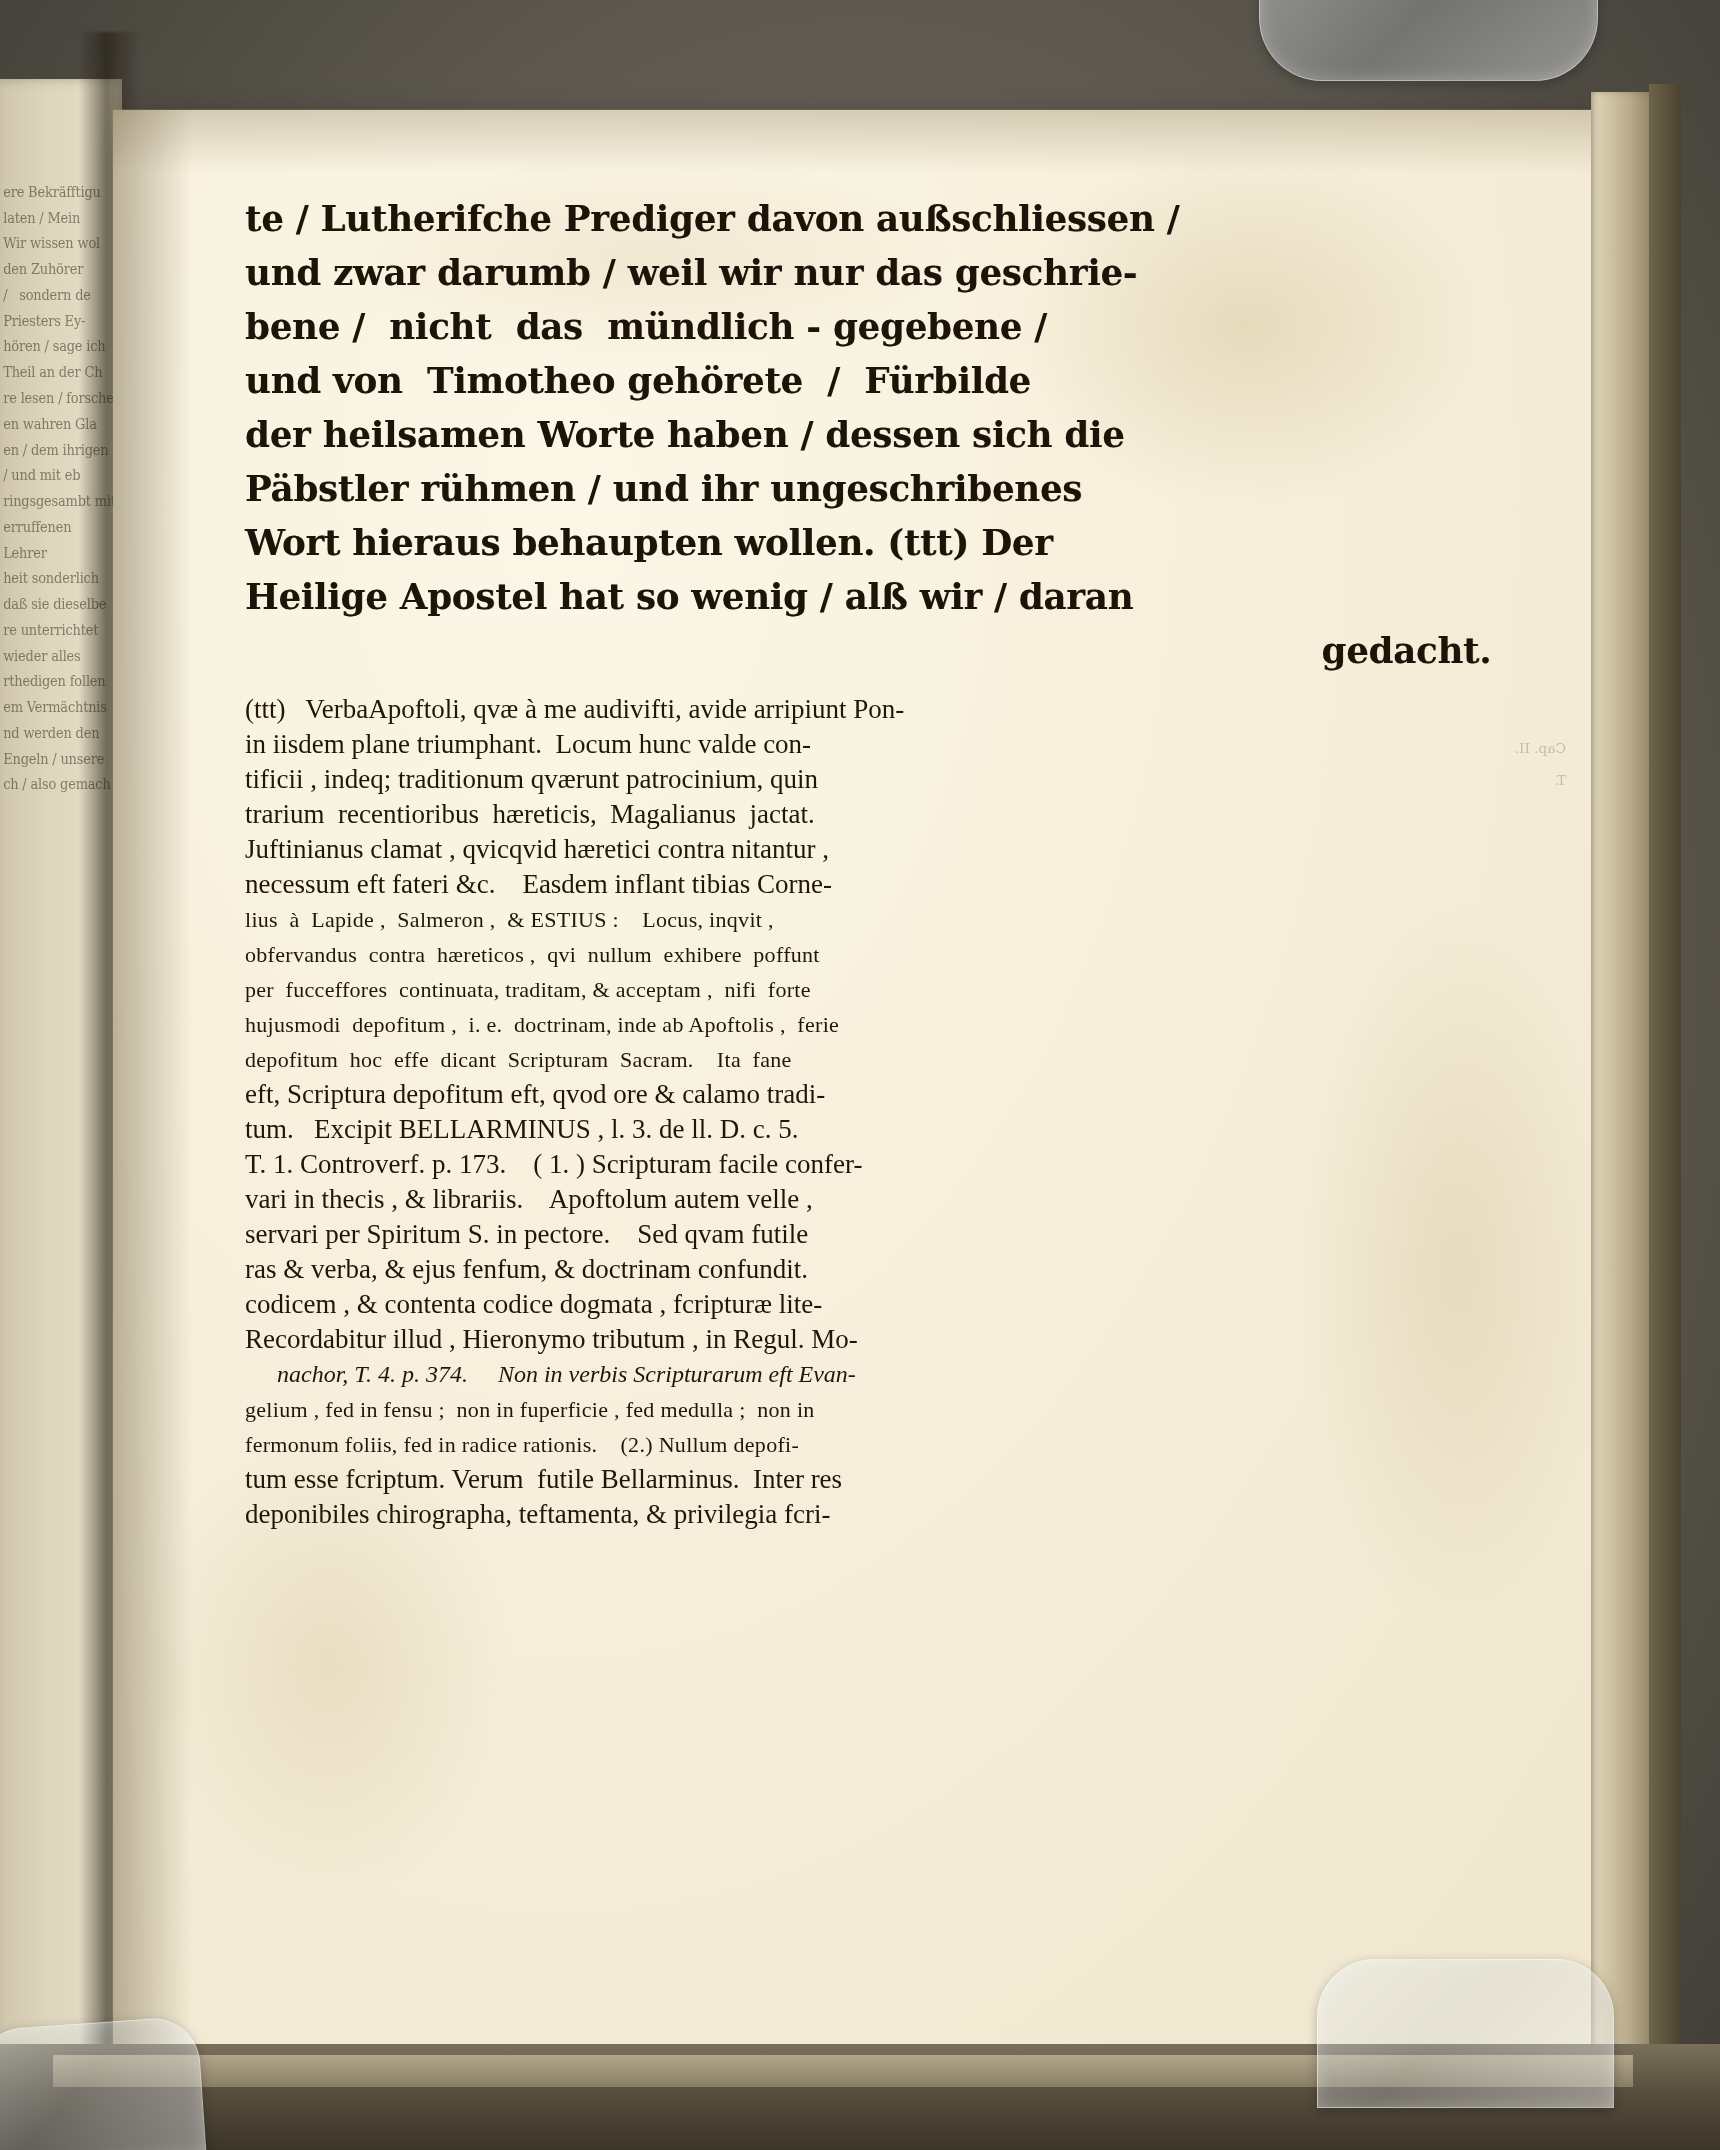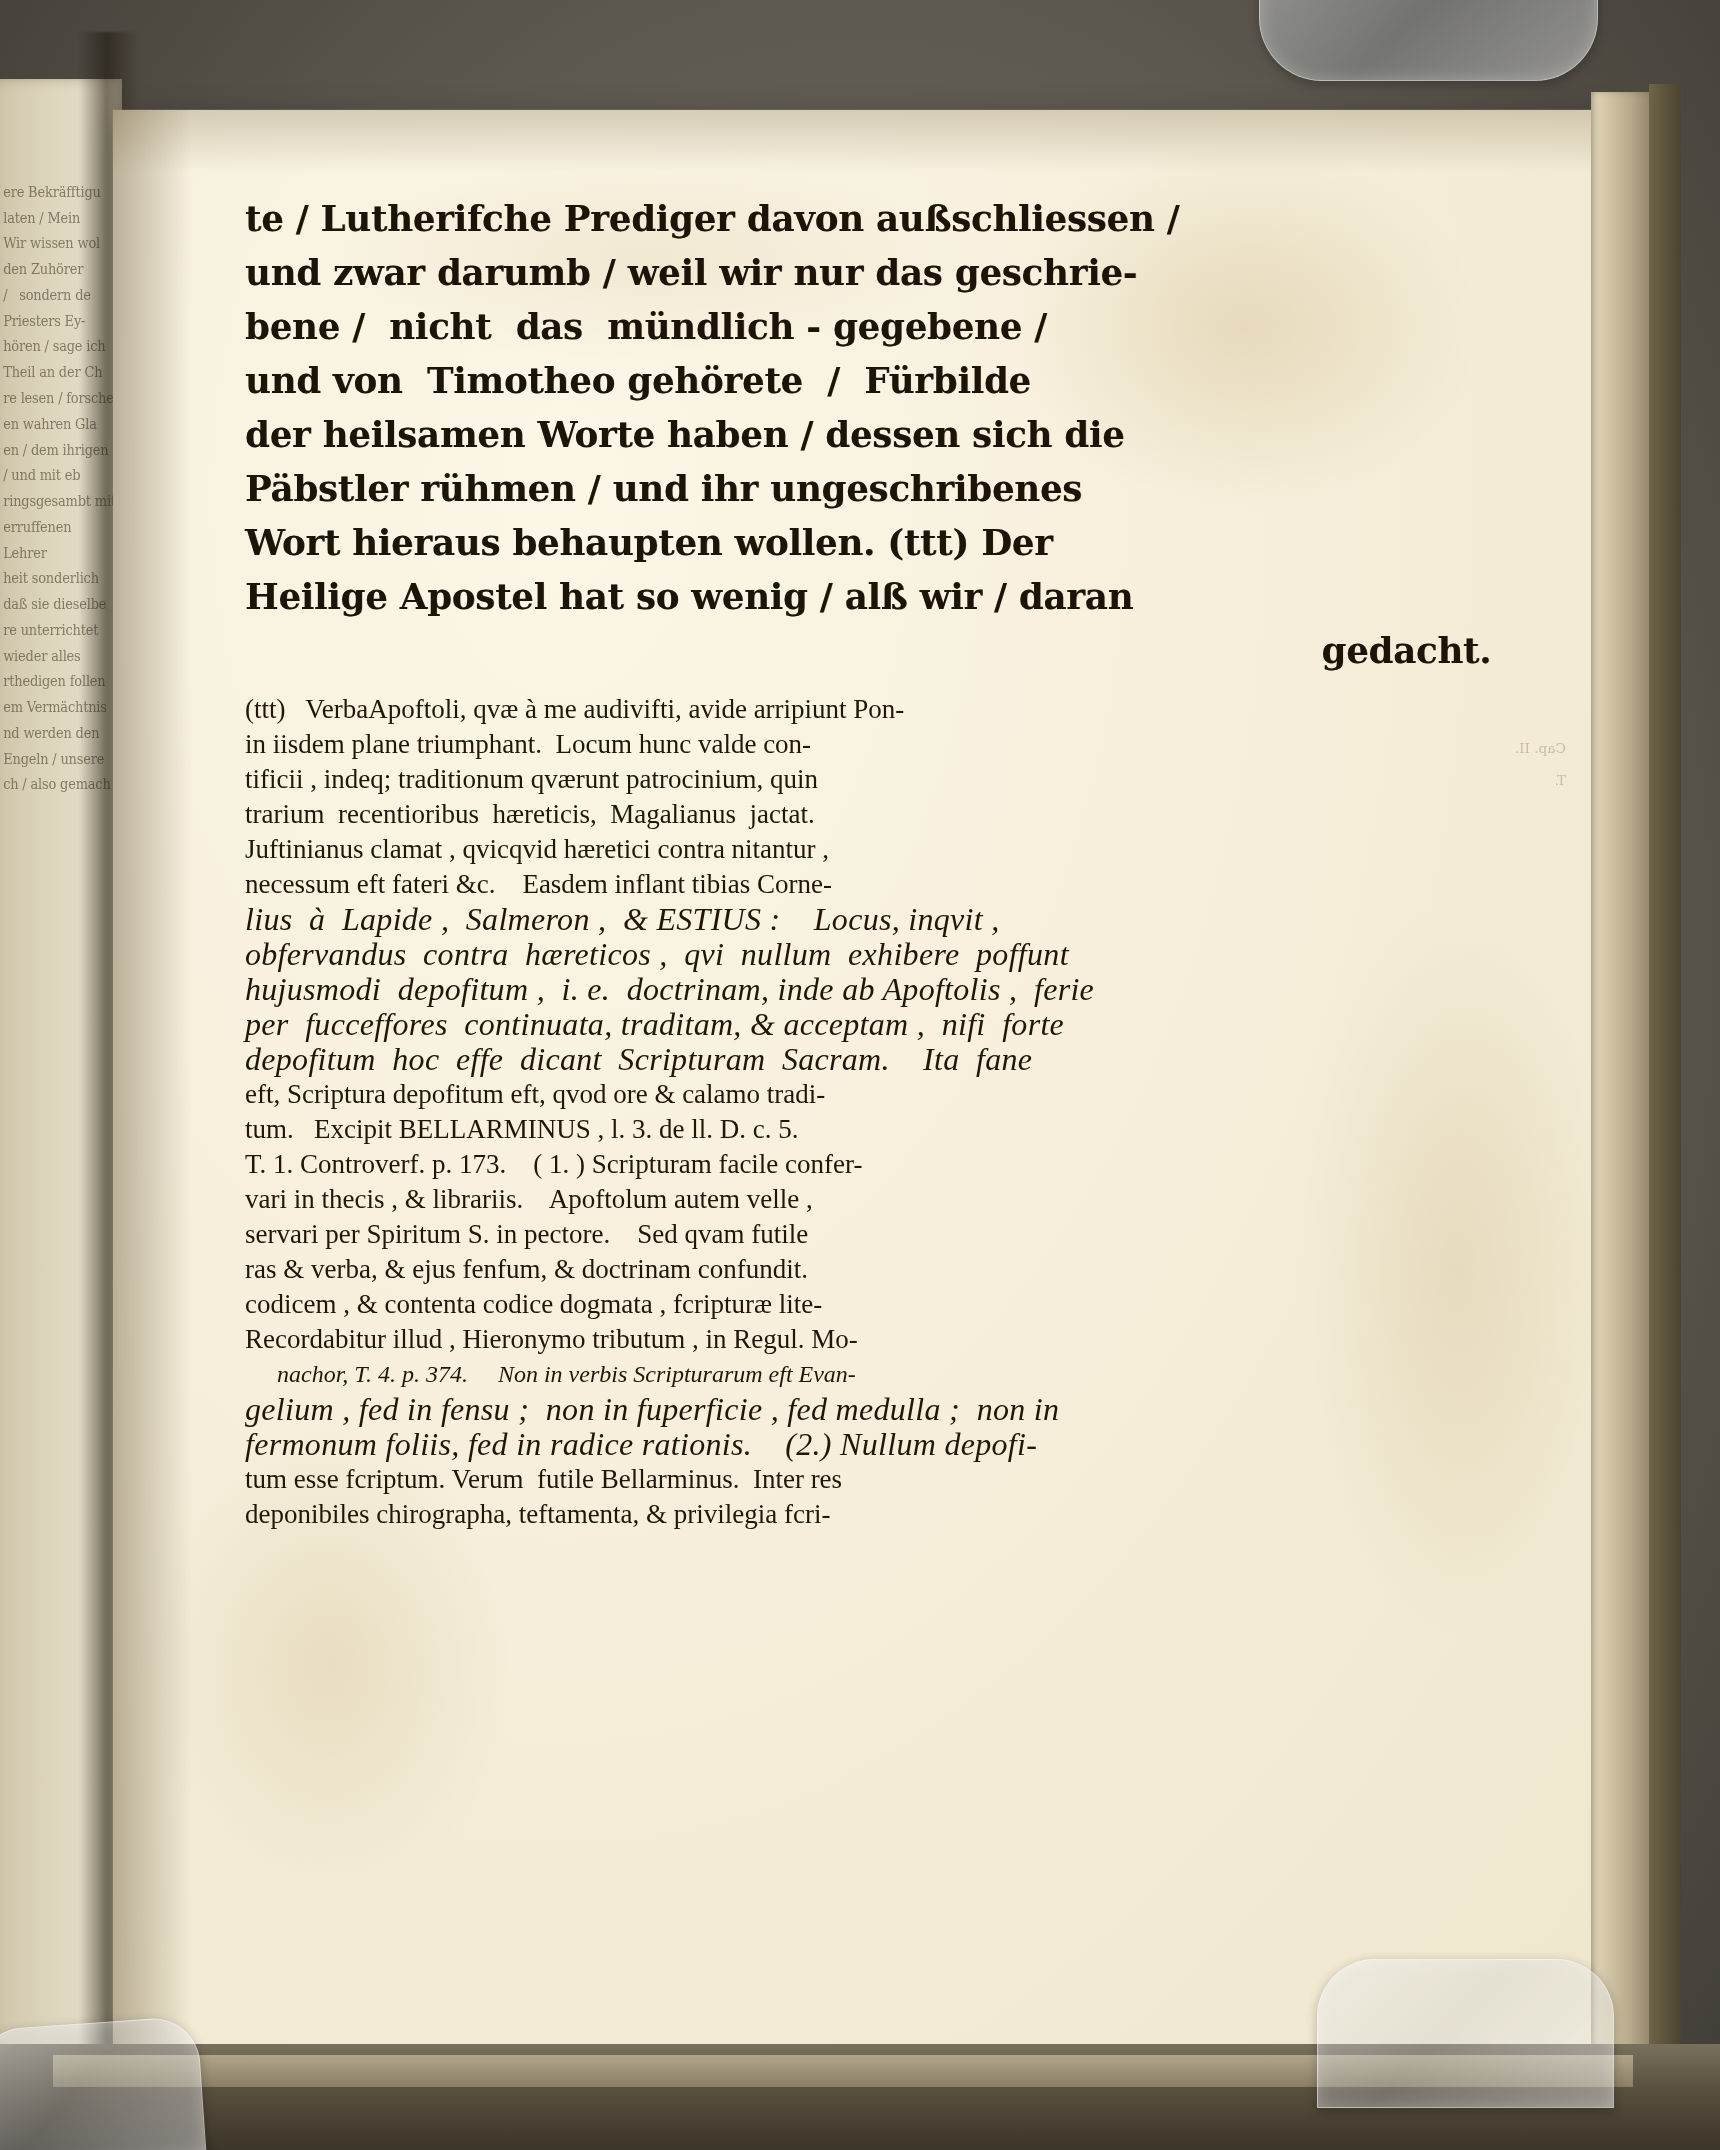--- a/index.html
+++ b/index.html
@@ -220,22 +220,21 @@
   }
   #latin-note .ln {
     display: block;
     white-space: pre;
   }
   #latin-note .ln.right {
     text-align: right;
   }
   
   .quote {
-    font-style: italic;
-    font-size: 32px;
+    font-size: 22px;
     letter-spacing: 0.3px;
   }
   .smallcite {
     font-style: italic;
     font-size: 24px;
     margin-left: 32px;
   }
 
   
   #page-gutter-shade {
@@ -317,22 +316,22 @@
 
       <div id="latin-note">
         <span class="ln">(ttt)   VerbaApoftoli, qvæ à me audivifti, avide arripiunt Pon-</span>
         <span class="ln">in iisdem plane triumphant.  Locum hunc valde con-</span>
         <span class="ln">tificii , indeq; traditionum qværunt patrocinium, quin</span>
         <span class="ln">trarium  recentioribus  hæreticis,  Magalianus  jactat.</span>
         <span class="ln">Juftinianus clamat , qvicqvid hæretici contra nitantur ,</span>
         <span class="ln">necessum eft fateri &amp;c.    Easdem inflant tibias Corne-</span>
         <span class="ln quote">lius  à  Lapide ,  Salmeron ,  &amp; ESTIUS :    Locus, inqvit ,</span>
         <span class="ln quote">obfervandus  contra  hæreticos ,  qvi  nullum  exhibere  poffunt</span>
+        <span class="ln quote">per  fucceffores  continuata, traditam, &amp; acceptam ,  nifi  forte</span>
         <span class="ln quote">hujusmodi  depofitum ,  i. e.  doctrinam, inde ab Apoftolis ,  ferie</span>
-        <span class="ln quote">per  fucceffores  continuata, traditam, &amp; acceptam ,  nifi  forte</span>
         <span class="ln quote">depofitum  hoc  effe  dicant  Scripturam  Sacram.    Ita  fane</span>
         <span class="ln">eft, Scriptura depofitum eft, qvod ore &amp; calamo tradi-</span>
         <span class="ln">tum.   Excipit BELLARMINUS , l. 3. de ll. D. c. 5.</span>
         <span class="ln">T. 1. Controverf. p. 173.    ( 1. ) Scripturam facile confer-</span>
         <span class="ln">vari in thecis , &amp; librariis.    Apoftolum autem velle ,</span>
         <span class="ln">servari per Spiritum S. in pectore.    Sed qvam futile</span>
         <span class="ln">ras &amp; verba, &amp; ejus fenfum, &amp; doctrinam confundit.</span>
         <span class="ln">codicem , &amp; contenta codice dogmata , fcripturæ lite-</span>
         <span class="ln">Recordabitur illud , Hieronymo tributum , in Regul. Mo-</span>
         <span class="ln smallcite">nachor, T. 4. p. 374.     Non in verbis Scripturarum eft Evan-</span>

